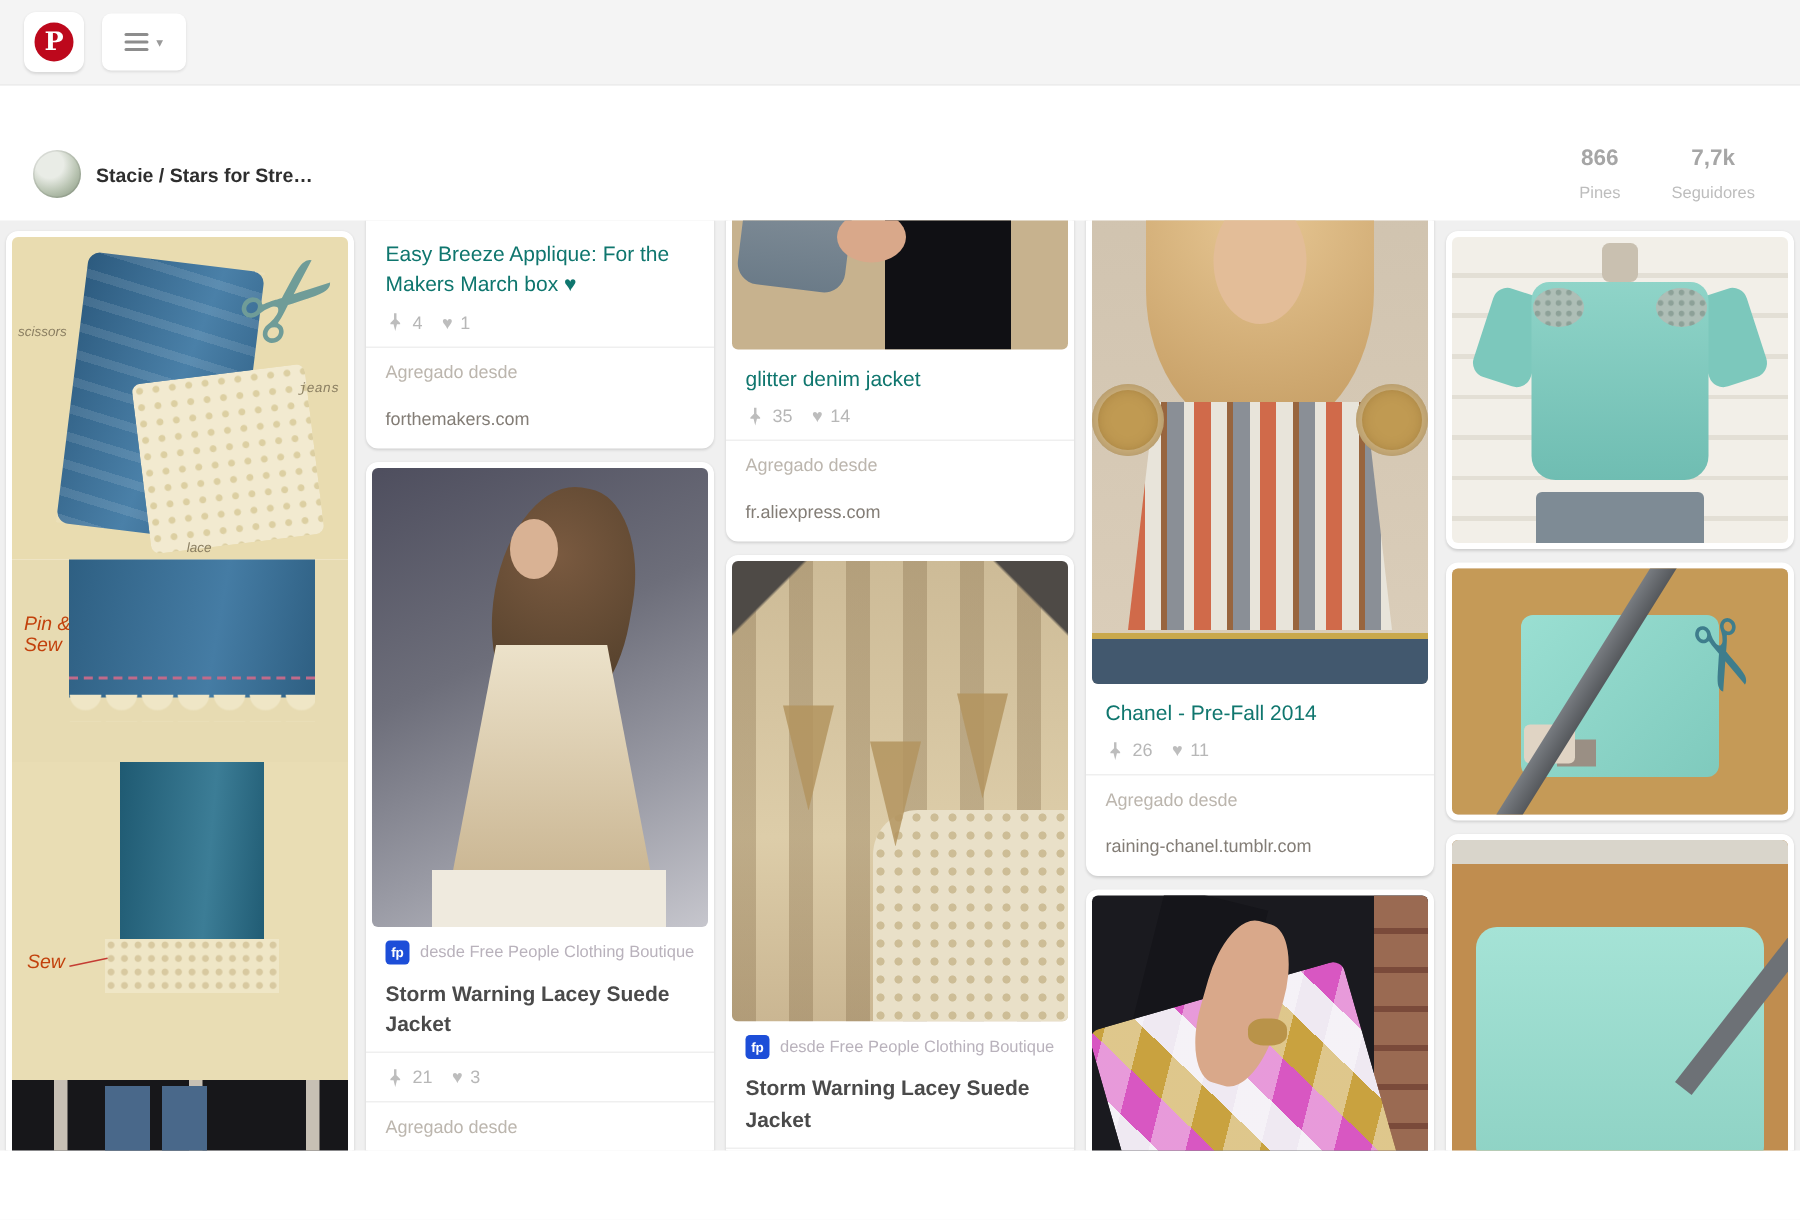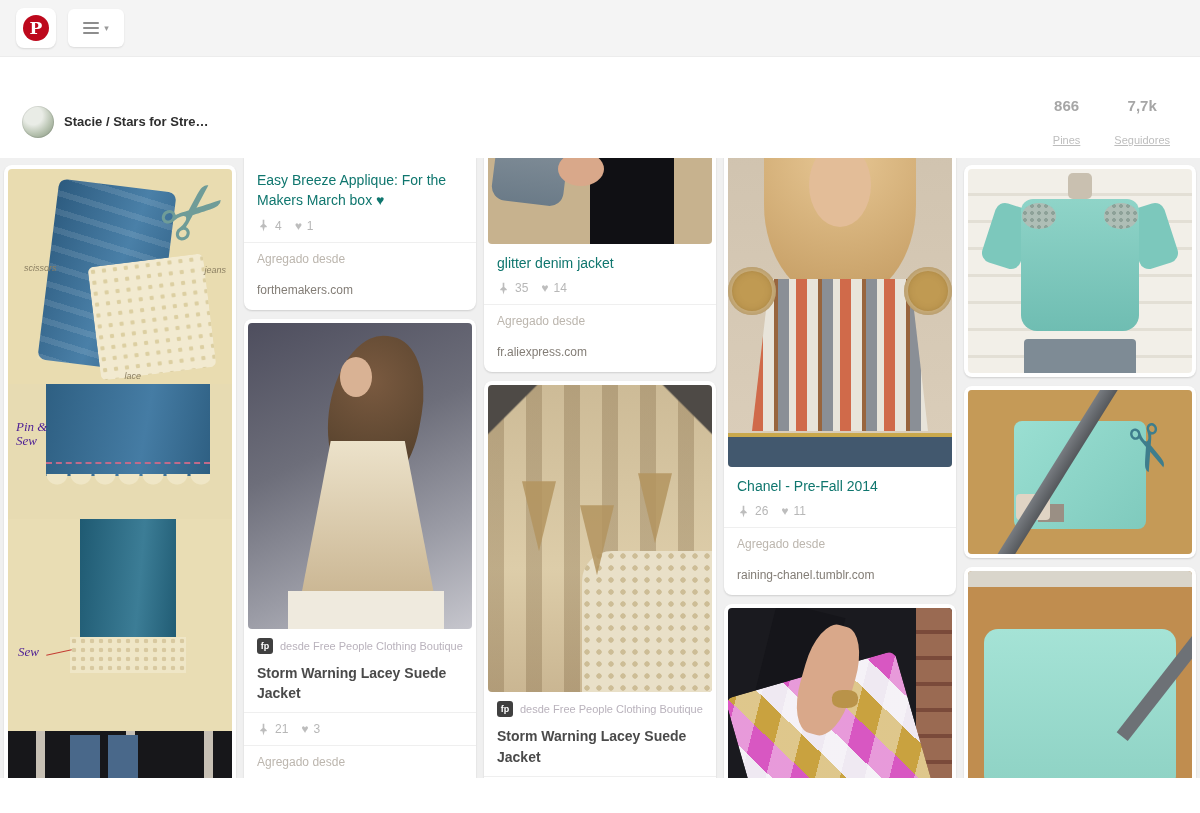--- a/index.html
+++ b/index.html
@@ -33,42 +33,42 @@
 
   .owner-row { display:flex; justify-content:space-between; align-items:center;
     padding:10px 22px 12px;gap:36px; }
   .owner { display:flex; align-items:center; gap:10px; cursor:pointer; }
   .avatar { width:32px; height:32px; border-radius:50%; flex:none;
     background:radial-gradient(circle at 35% 30%, #e9ece6 0 30%, #b9c4b2 60%, #7d8d76 100%);
     box-shadow:inset 0 0 0 1px rgba(0,0,0,.08); }
   .owner-name { font-size:13px; font-weight:bold; color:#2e2e2e; }
   .stats { display:flex; gap:34px; text-align:center; margin-right:8px; }
   .stat-value { font-size:15px; font-weight:bold; color:#a6a6a6; }
-  .stat-label { font-size:11px; color:#bdbdbd; margin-top:20px;text-decoration:underline; }
+  .stat-label { font-size:11px; color:#bdbdbd; margin-top:9px; }
 
   
   .grid { height:620px; background:#f0f0f0; display:flex; gap:8px;
     padding:7px 4px; overflow:hidden; align-items:flex-start; }
   .col { width:232px; flex:none; display:flex; flex-direction:column; gap:9px; }
   .pin { background:#fff; border-radius:8px; box-shadow:0 1px 2px rgba(0,0,0,.14);
     padding:4px; cursor:pointer; }
   .img { border-radius:4px; position:relative; overflow:hidden; }
 
   .pin-text { padding:9px 9px 9px; }
   .pin-desc { font-size:14px; color:#0f766e; line-height:1.45; }
   .pin-desc.bold { font-weight:bold; color:#4a4a4a; }
   .pin-stats { display:flex; align-items:center; gap:5px; font-size:12px;
     color:#b7b7b7; margin-top:8px; }
   .sect { border-top:1px solid #efefef; margin:0 -4px; padding:9px 13px; }
   .pin-stats.sect { margin-top:0; }
   .pin-source .src-label { font-size:12px; color:#bcb6ae; }
   .pin-source .src-domain { font-size:12px; color:#837d76; margin-top:17px; }
   .pin-attrib { display:flex; align-items:center; gap:7px; padding:9px 9px 0;
     font-size:11px; color:#b9b2bc; }
-  .fp-badge { width:16px; height:16px; border-radius:3px; background:#404040;
+  .fp-badge { width:16px; height:16px; border-radius:3px; background:#1d4ed8;
     color:#fff; font-size:9px; font-weight:bold; display:flex; align-items:center;
     justify-content:center; flex:none; }
   .s-ico { width:13px; height:13px; fill:#bdbdbd; }
   .s-heart { font-size:12px; color:#bdbdbd; line-height:1; }
   .gap2 { margin-left:8px; }
 
   
   .seg { position:relative; overflow:hidden; }
   .seg1 { height:215px; background:#e9dcb0; }
   .j-jeans { position:absolute; left:40px; top:16px; width:118px; height:182px;
@@ -76,33 +76,33 @@
     background:linear-gradient(105deg,#2c5a7e 0%,#4a80a8 55%,#2f5f84 100%); }
   .j-jeans:before { content:""; position:absolute; inset:0;
     background:repeating-linear-gradient(10deg, rgba(255,255,255,.10) 0 6px, transparent 6px 18px); }
   .j-scissors { position:absolute; right:6px; top:-2px; font-size:78px; color:#6f9c98;
     transform:rotate(-40deg); font-family:"DejaVu Sans", sans-serif; }
   .j-lace { position:absolute; right:22px; bottom:10px; width:116px; height:114px;
     background:#f2ead0; border-radius:6px; transform:rotate(-7deg);
     background-image:radial-gradient(circle at 5px 5px, #dccfa2 2px, transparent 2.6px);
     background-size:11px 11px; }
   .lbl { position:absolute; font-size:9px; color:#8b7f62; font-style:italic; }
-  .lbl-scissors { left:16px; top:58px;margin-top:36px; }
-  .lbl-jeans { right:6px; top:96px; }
+  .lbl-scissors { left:4px; top:58px; }
+  .lbl-jeans { right:6px; top:96px;font-family:Liberation Mono, monospace; }
   .lbl-lace { left:52%; bottom:3px; }
   .seg2 { height:135px; background:#e7dbb2; }
   .j-leg2 { position:absolute; left:38px; right:22px; top:-8px; height:100px;
     background:linear-gradient(100deg,#2e5f82,#457ca4 60%,#2e5f82); }
   .j-leg2:after { content:""; position:absolute; left:0; right:0; bottom:-16px; height:18px;
     background:radial-gradient(circle at 11px 0, #efe6c6 10px, transparent 11px);
     background-size:24px 18px; background-repeat:repeat-x; }
   .j-stitch { position:absolute; left:38px; right:22px; top:78px;
     border-top:2px dashed #c06a8a; }
-  .red-note { position:absolute; color:#4c1d95; font-size:13px; font-style:italic;
-    font-family:Liberation Serif, serif; line-height:1.1; white-space:pre-line; }
+  .red-note { position:absolute; color:#c2410c; font-size:13px; font-style:italic;
+    font-family:Liberation Sans, sans-serif; line-height:1.1; white-space:pre-line; }
   .note-pinsew { left:8px; top:36px; width:36px; }
   .seg3 { height:212px; background:#e9ddb4; }
   .j-leg3 { position:absolute; left:72px; width:96px; top:-4px; height:152px;
     background:linear-gradient(95deg,#1f5a72,#3c7d96 60%,#1f5a72); }
   .j-lace3 { position:absolute; left:62px; width:116px; top:118px; height:36px;
     background:#efe6c6;
     background-image:radial-gradient(circle at 4px 4px, #d8c9a0 2px, transparent 2.6px);
     background-size:9px 9px; }
   .note-sew { left:10px; top:126px; }
   .red-line { position:absolute; left:38px; top:133px; width:26px;

